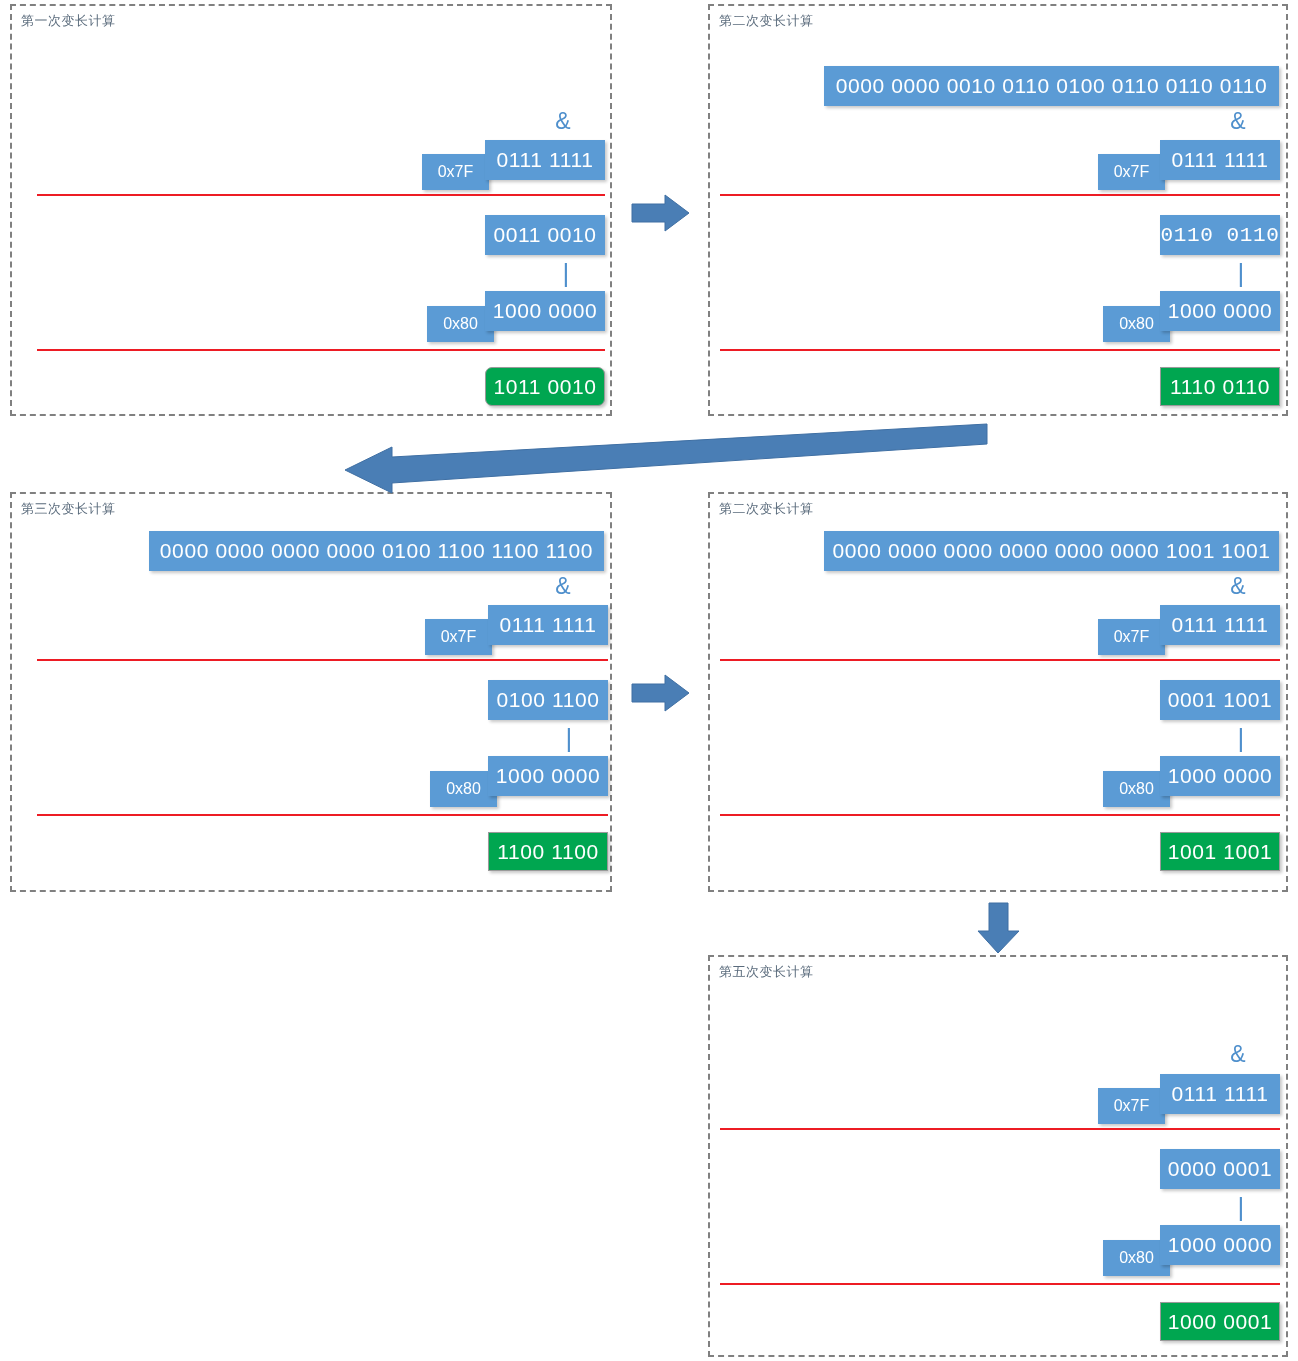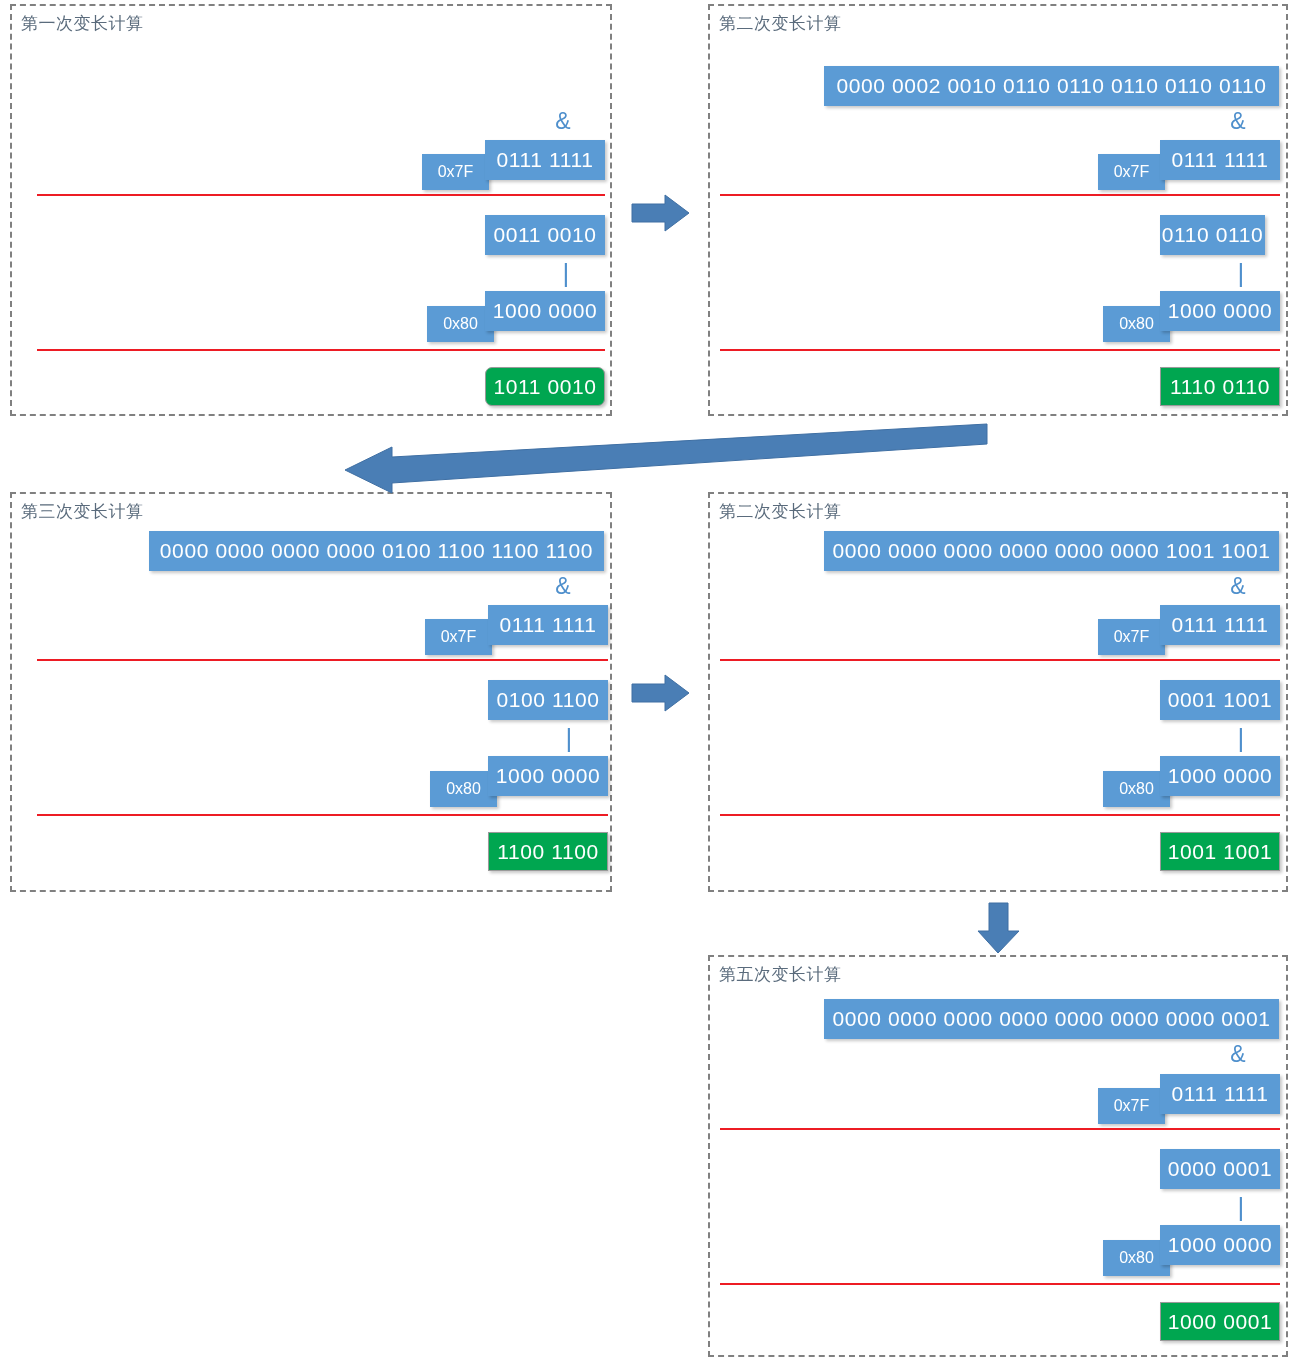--- a/index.html
+++ b/index.html
@@ -15,21 +15,21 @@
   
   .panel{
     position:absolute;
     border:2px dashed #808080;
     background:#ffffff;
     box-sizing:border-box;
   }
   .panel-title{
     position:absolute;
     left:9px;top:6px;
-    font-size:17px;
+    font-size:13px;
     color:#5a6b7c;
     letter-spacing:0.5px;
     white-space:nowrap;
   }
 
   
   .vbox{
     position:absolute;
     box-sizing:border-box;
     color:#ffffff;
@@ -101,30 +101,30 @@
     <div class="vbox blue" style="left:473px;top:285px;width:120px;height:40px;">1000 0000</div>
 
     <div class="redline" style="left:25px;top:343px;width:568px;"></div>
 
     <div class="vbox green" style="left:473px;top:361px;width:120px;height:39px;border-radius:7px;">1011 0010</div>
   </div>
 
   <div class="panel" style="left:708px;top:4px;width:580px;height:412px;">
     <div class="panel-title">第二次变长计算</div>
 
-    <div class="vbox blue" style="left:114px;top:60px;width:455px;height:40px;">0000 0002 0010 0110 0110 0110 0110 0110</div>
+    <div class="vbox blue" style="left:114px;top:60px;width:455px;height:40px;">0000 0000 0010 0110 0100 0110 0110 0110</div>
 
     <div class="op" style="left:513px;top:104px;width:30px;">&amp;</div>
 
     <div class="tagbox" style="left:388px;top:148px;width:67px;height:36px;">0x7F</div>
     <div class="vbox blue" style="left:450px;top:134px;width:120px;height:40px;">0111 1111</div>
 
     <div class="redline" style="left:10px;top:188px;width:560px;"></div>
 
-    <div class="vbox blue" style="left:450px;top:209px;width:105px;height:40px;">0110 0110</div>
+    <div class="vbox blue" style="left:450px;top:209px;width:120px;height:40px;font-family:Liberation Mono, monospace;">0110 0110</div>
 
     <div class="op pipe" style="left:522px;top:254px;width:18px;">|</div>
 
     <div class="tagbox" style="left:393px;top:300px;width:67px;height:36px;">0x80</div>
     <div class="vbox blue" style="left:450px;top:285px;width:120px;height:40px;">1000 0000</div>
 
     <div class="redline" style="left:10px;top:343px;width:560px;"></div>
 
     <div class="vbox green" style="left:450px;top:361px;width:120px;height:39px;">1110 0110</div>
   </div>
@@ -173,21 +173,20 @@
     <div class="vbox blue" style="left:450px;top:262px;width:120px;height:40px;">1000 0000</div>
 
     <div class="redline" style="left:10px;top:320px;width:560px;"></div>
 
     <div class="vbox green" style="left:450px;top:338px;width:120px;height:39px;">1001 1001</div>
   </div>
 
   <div class="panel" style="left:708px;top:955px;width:580px;height:402px;">
     <div class="panel-title">第五次变长计算</div>
 
-    <div class="vbox blue" style="left:114px;top:42px;width:455px;height:40px;">0000 0000 0000 0000 0000 0000 0000 0001</div>
 
     <div class="op" style="left:513px;top:86px;width:30px;">&amp;</div>
 
     <div class="tagbox" style="left:388px;top:131px;width:67px;height:36px;">0x7F</div>
     <div class="vbox blue" style="left:450px;top:117px;width:120px;height:40px;">0111 1111</div>
 
     <div class="redline" style="left:10px;top:171px;width:560px;"></div>
 
     <div class="vbox blue" style="left:450px;top:192px;width:120px;height:40px;">0000 0001</div>
 

